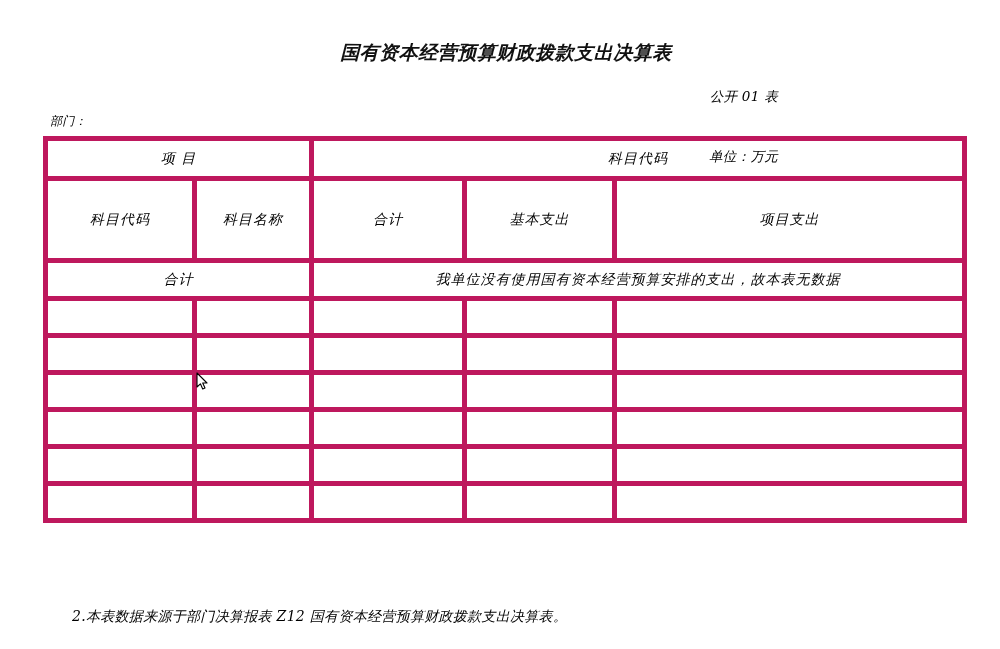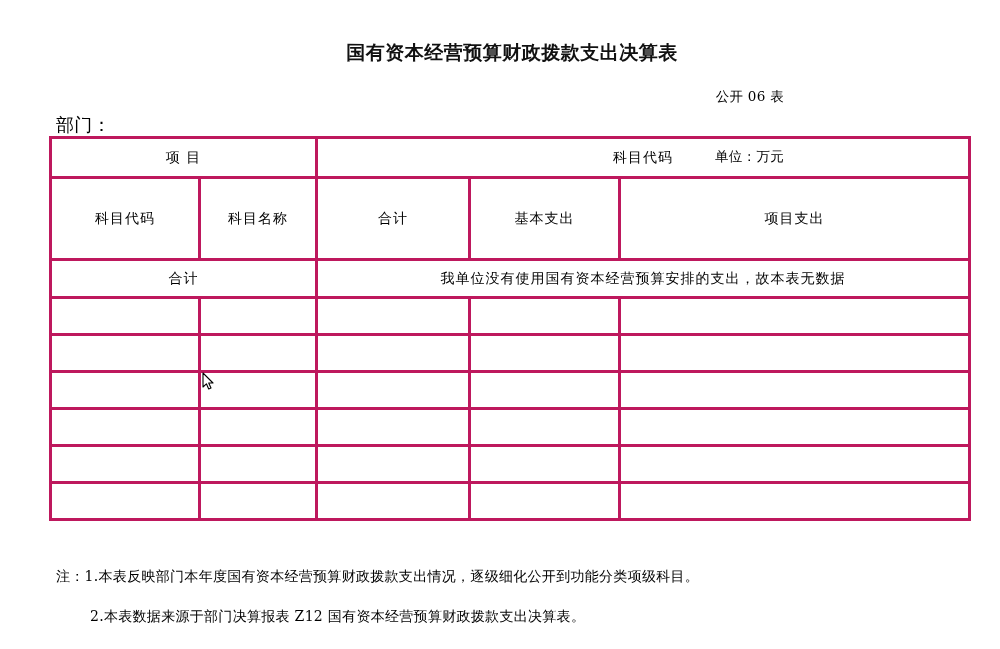--- a/index.html
+++ b/index.html
@@ -10,22 +10,22 @@
   body {
     width: 1000px; height: 649px;
     position: relative;
     font-family: "DejaVu Serif", "Liberation Serif", serif;
     color: #000000;
     overflow: hidden;
   }
 
   .page {
     position: absolute;
-    left: 12px; top: 0;
-    width: 816px; height: 649px;
+    left: 6px; top: 0;
+    width: 816px; height: 649px; font-style: italic;
   }
 
   .doc-title {
     position: absolute;
     left: 0; top: 40px;
     width: 1000px;
     text-align: center;
     font-size: 19px;
     font-weight: bold;
     letter-spacing: 0.5px;
@@ -36,42 +36,42 @@
   .form-no {
     position: absolute;
     right: 44px; top: 88px;
     font-size: 13.5px;
     letter-spacing: 0.3px;
   }
 
   .dept-label {
     position: absolute;
     left: 44px; top: 113px;
-    font-size: 18px;
+    font-size: 12px;
     letter-spacing: 0.3px;
   }
 
   .unit-label {
     position: absolute;
     right: 44px; top: 113px;
     font-size: 13.5px;
     letter-spacing: 0.3px;
     margin-top: 35px;
   }
 
   
   table.main {
     position: absolute;
     left: 37px; top: 136px;
     width: 919px;
     border-collapse: collapse;
     table-layout: fixed;
   }
   table.main td {
-    border: 3px solid #be185d;
+    border: 5px solid #be185d;
     text-align: center;
     vertical-align: middle;
     font-size: 14px;
     letter-spacing: 1px;
     padding: 0;
   }
   .r-grp   { height: 40px; }
   .r-cols  { height: 82px; }
   .r-lanci { height: 37px; }
   .r-total { height: 38px; }
@@ -83,38 +83,38 @@
   }
 
   .notes {
     position: absolute;
     left: 44px;
     font-size: 14px;
     letter-spacing: 0.3px;
     line-height: 1.5;
   }
   .note1 { top: 566px; }
-  .note2 { top: 606px; left: 66px; margin-left: 12px; }
+  .note2 { top: 606px; left: 66px; }
 
   
   .cursor {
     position: absolute;
     left: 190px; top: 372px;
     width: 13px; height: 19px;
     pointer-events: none;
   }
 </style>
 </head>
 <body>
 
 <div class="page">
 
   <div class="doc-title">国有资本经营预算财政拨款支出决算表</div>
 
-  <div class="form-no">公开 06 表</div>
+  <div class="form-no">公开 01 表</div>
   <div class="dept-label">部门：</div>
   <div class="unit-label">单位：万元</div>
 
   <table class="main">
     <colgroup>
       <col style="width:149px">
       <col style="width:117px">
       <col style="width:153px">
       <col style="width:150px">
       <col style="width:350px">
@@ -173,20 +173,19 @@
       <tr class="r-empty">
         <td></td>
         <td></td>
         <td></td>
         <td></td>
         <td></td>
       </tr>
     </tbody>
   </table>
 
-  <div class="notes note1">注：1.本表反映部门本年度国有资本经营预算财政拨款支出情况，逐级细化公开到功能分类项级科目。</div>
   <div class="notes note2">2.本表数据来源于部门决算报表 Z12 国有资本经营预算财政拨款支出决算表。</div>
 
   <svg class="cursor" viewBox="0 0 13 19" xmlns="http://www.w3.org/2000/svg" style="left: 190px; top: 372px;">
     <path d="M1 1 L1 15 L4.4 11.8 L6.7 17 L9 16 L6.7 11 L11 11 Z" fill="#ffffff" stroke="#000000" stroke-width="1.1" stroke-linejoin="round"></path>
   </svg>
 
 </div>
 
 </body></html>

